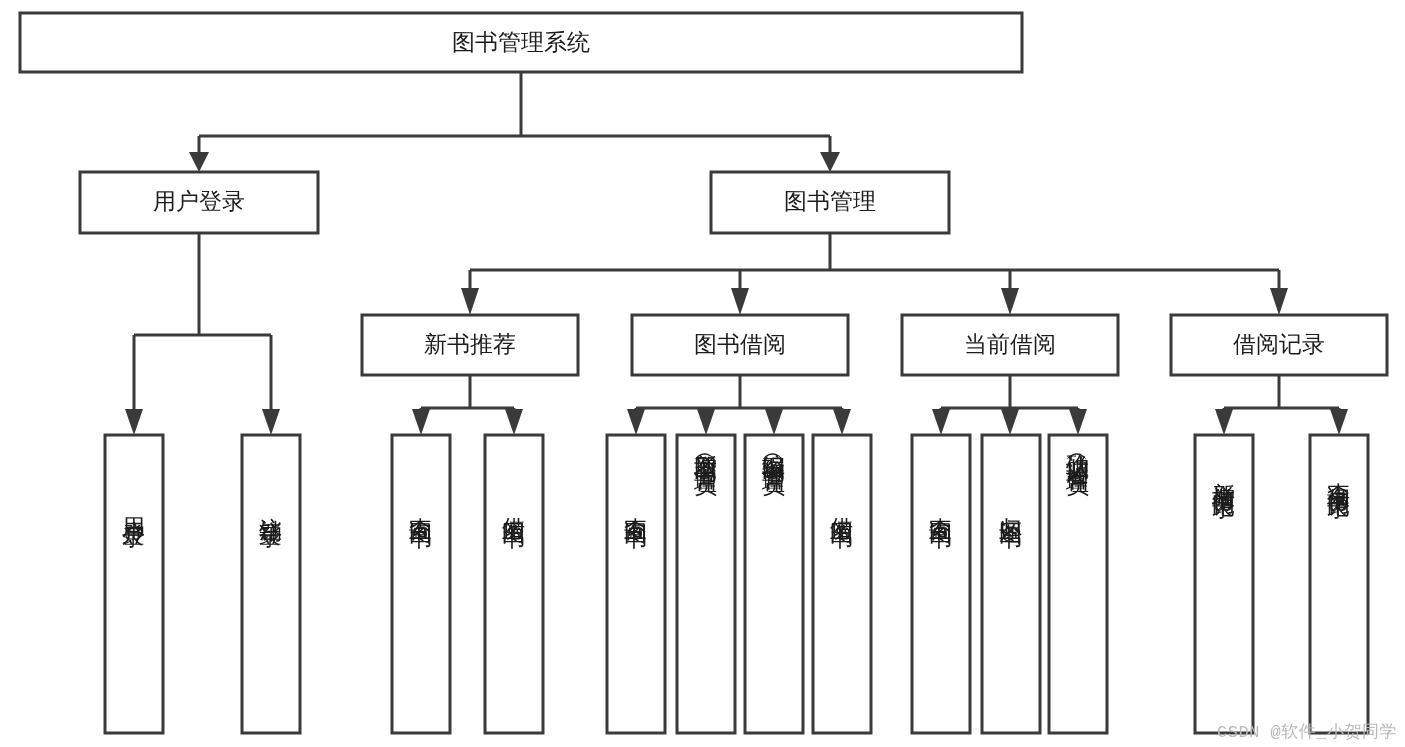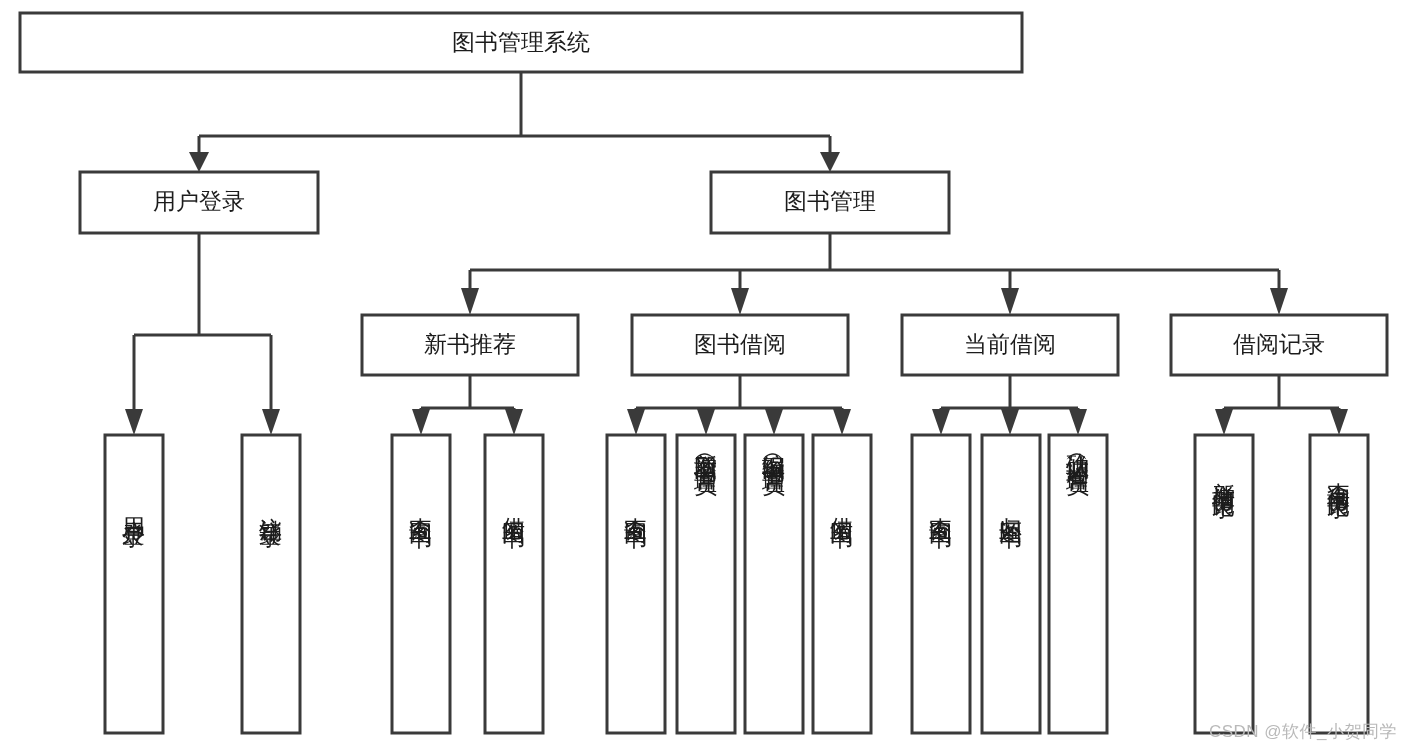--- a/index.html
+++ b/index.html
@@ -16,21 +16,21 @@
   .node-label-v{
     font-family:"Liberation Sans","DejaVu Sans",sans-serif;
     font-size:23px;fill:#1c1c1c;text-anchor:middle;
     writing-mode:vertical-rl;glyph-orientation-vertical:0;
     letter-spacing:3px;
   }
   .link{stroke:#3a3a3a;stroke-width:3;fill:none;}
   .arrowhead{fill:#3a3a3a;stroke:none;}
   .watermark{
     position:absolute;right:8px;bottom:4px;
-    font-family:Liberation Sans, sans-serif;
+    font-family:Liberation Mono, monospace;
     font-size:17px;color:#b9b9b9;white-space:nowrap;
     letter-spacing:0.5px;pointer-events:none;
   }
 </style>
 </head>
 <body>
 
 <svg id="diagram" viewBox="0 0 1405 747" xmlns="http://www.w3.org/2000/svg">
 
   <g>

